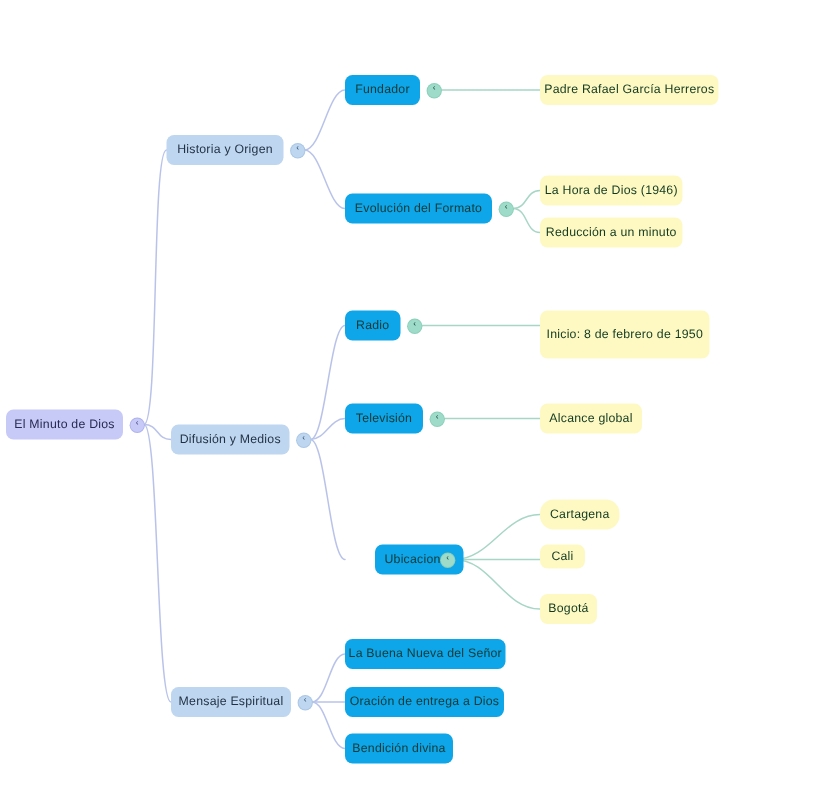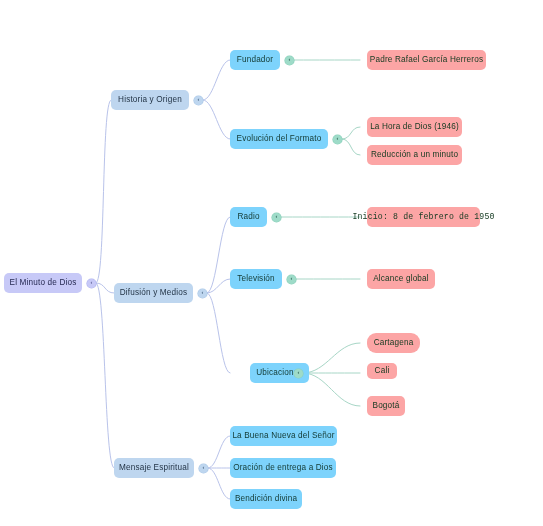--- a/index.html
+++ b/index.html
@@ -40,27 +40,26 @@
   }
   .node.root {
     background: #c7c9f7;
     color: #262a52;
   }
   .node.lvl1 {
     background: #bed6ef;
     color: #1f3042;
   }
   .node.lvl2 {
-    background: #7dd3fc;
+    background: #0ea5e9;
     color: #133a33;
   }
   .node.lvl3 {
-    background: #fca5a5;
+    background: #fef9c3;
     color: #12391f;
-    margin-left: 7px;
   }
   .toggle {
     position: absolute;
     width: 9px;
     height: 9px;
     border-radius: 50%;
     display: flex;
     align-items: center;
     justify-content: center;
     font-size: 5.5px;
@@ -125,21 +124,21 @@
       <div class="toggle t-lvl2" style="left: 333px; top: 134.5px;">‹</div>
       <div class="node lvl2" style="left: 230px; top: 207px; width: 37px; height: 20px;">Radio</div>
       <div class="toggle t-lvl2" style="left: 272px; top: 212.5px;">‹</div>
       <div class="node lvl2" style="left: 230px; top: 269px; width: 52px; height: 20px;">Televisión</div>
       <div class="toggle t-lvl2" style="left: 287px; top: 274.5px;">‹</div>
       <div class="node lvl2" style="left: 230px; top: 363px; width: 59px; height: 20px; margin-left: 20px;">Ubicaciones</div>
       <div class="toggle t-lvl2" style="left: 294px; top: 368.5px;">‹</div>
       <div class="node lvl3" style="left: 360px; top: 50px; width: 119px; height: 20px;">Padre Rafael García Herreros</div>
       <div class="node lvl3" style="left: 360px; top: 117px; width: 95px; height: 20px;">La Hora de Dios (1946)</div>
       <div class="node lvl3" style="left: 360px; top: 145px; width: 95px; height: 20px;">Reducción a un minuto</div>
-      <div class="node lvl3" style="left: 360px; top: 207px; width: 113px; height: 20px; font-family: Liberation Mono, monospace;">Inicio: 8 de febrero de 1950</div>
+      <div class="node lvl3" style="left: 360px; top: 207px; width: 113px; height: 32px;">Inicio: 8 de febrero de 1950</div>
       <div class="node lvl3" style="left: 360px; top: 269px; width: 68px; height: 20px;">Alcance global</div>
       <div class="node lvl3" style="left: 360px; top: 333px; width: 53px; height: 20px; border-radius: 9px;">Cartagena</div>
       <div class="node lvl3" style="left: 360px; top: 363px; width: 30px; height: 16px;">Cali</div>
       <div class="node lvl3" style="left: 360px; top: 396px; width: 38px; height: 20px;">Bogotá</div>
       <div class="node lvl2" style="left: 230px; top: 426px; width: 107px; height: 20px;">La Buena Nueva del Señor</div>
       <div class="node lvl2" style="left: 230px; top: 458px; width: 106px; height: 20px;">Oración de entrega a Dios</div>
       <div class="node lvl2" style="left: 230px; top: 489px; width: 72px; height: 20px;">Bendición divina</div>
     </div>
 </div>
 

